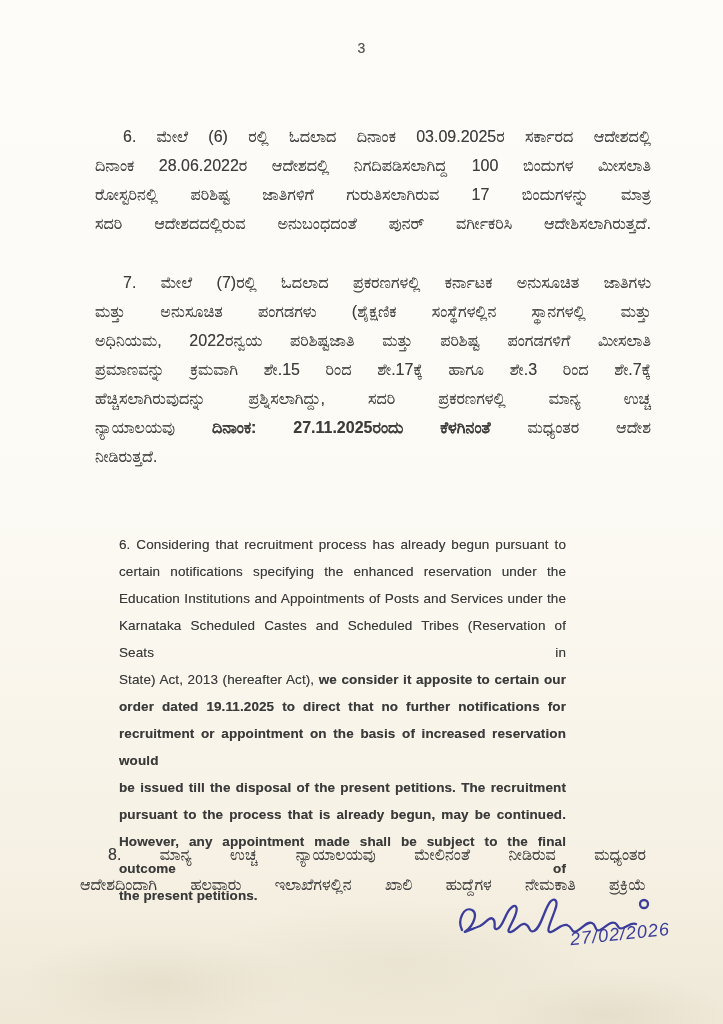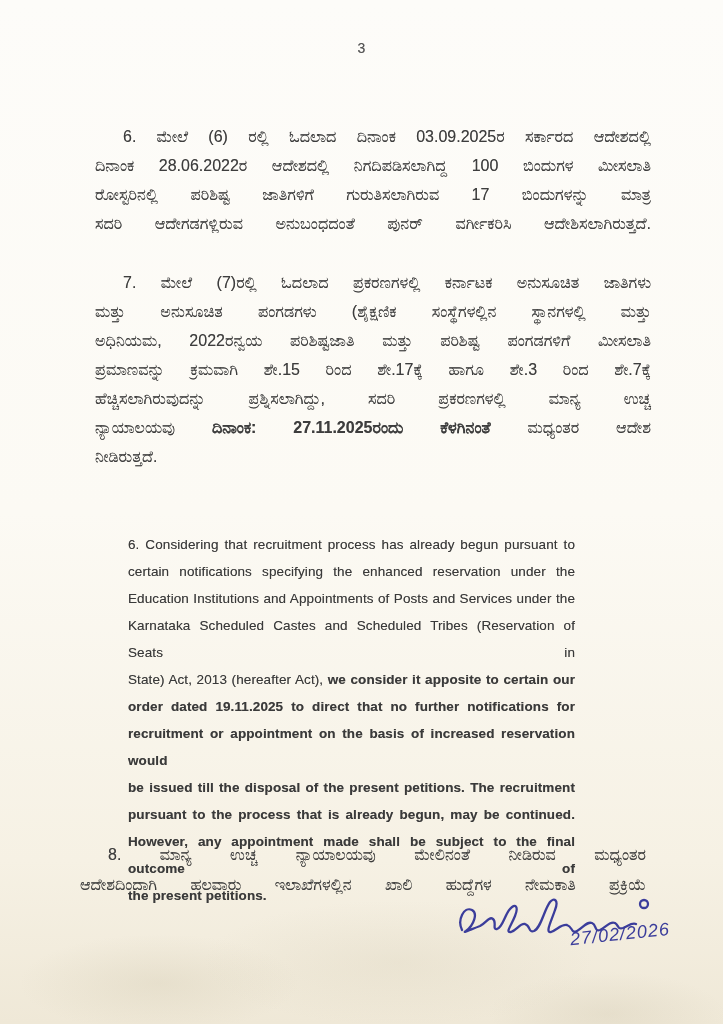--- a/index.html
+++ b/index.html
@@ -18,21 +18,21 @@
     text-shadow:0 0 0.5px rgba(60,60,60,0.5);
   }
   .page-number {
     position:absolute; top:40px; left:0; width:723px;
     text-align:center; font-size:14px; color:#555;
   }
   .para { position:absolute; }
   .kn { font-size:16px; line-height:29px; }
   #para6 { top:122px; left:95px; width:556px; }
   #para7 { top:268px; left:95px; width:556px; }
-  #quote { top:531px; left:128px; width:447px; font-size:13.5px; line-height:27px; color:#3a3a3a; letter-spacing:0.1px; }
+  #quote { top:531px; left:119px; width:447px; font-size:13.5px; line-height:27px; color:#3a3a3a; letter-spacing:0.1px; }
   #para8 { top:840px; left:80px; width:566px; line-height:30px; }
   .tline { text-align:justify; text-align-last:justify; }
   .tline.last { text-align-last:left; }
   .tline.indent { text-indent:28px; }
   .b { font-weight:700; }
   .sig {
     position:absolute; top:886px; left:448px; width:260px; height:90px;
     text-shadow:none;
   }
   .sig svg { position:absolute; top:6px; left:8px; }
@@ -47,21 +47,21 @@
 <body>
 
 <div class="page">
 
   <div class="page-number">3</div>
 
   <div class="para kn" id="para6">
       <div class="tline indent"><span>6. ಮೇಲೆ (6) ರಲ್ಲಿ ಓದಲಾದ ದಿನಾಂಕ 03.09.2025ರ ಸರ್ಕಾರದ ಆದೇಶದಲ್ಲಿ</span></div>
       <div class="tline"><span>ದಿನಾಂಕ 28.06.2022ರ ಆದೇಶದಲ್ಲಿ ನಿಗದಿಪಡಿಸಲಾಗಿದ್ದ 100 ಬಿಂದುಗಳ ಮೀಸಲಾತಿ</span></div>
       <div class="tline"><span>ರೋಸ್ಟರಿನಲ್ಲಿ ಪರಿಶಿಷ್ಟ ಜಾತಿಗಳಿಗೆ ಗುರುತಿಸಲಾಗಿರುವ 17 ಬಿಂದುಗಳನ್ನು ಮಾತ್ರ</span></div>
-      <div class="tline"><span>ಸದರಿ ಆದೇಗಡಗಳ್ಲಿರುವ ಅನುಬಂಧದಂತೆ ಪುನರ್ ವರ್ಗೀಕರಿಸಿ ಆದೇಶಿಸಲಾಗಿರುತ್ತದೆ.</span></div>
+      <div class="tline"><span>ಸದರಿ ಆದೇಶದದಲ್ಲಿರುವ ಅನುಬಂಧದಂತೆ ಪುನರ್ ವರ್ಗೀಕರಿಸಿ ಆದೇಶಿಸಲಾಗಿರುತ್ತದೆ.</span></div>
     </div>
 
   <div class="para kn" id="para7">
       <div class="tline indent"><span>7. ಮೇಲೆ (7)ರಲ್ಲಿ ಓದಲಾದ ಪ್ರಕರಣಗಳಲ್ಲಿ ಕರ್ನಾಟಕ ಅನುಸೂಚಿತ ಜಾತಿಗಳು</span></div>
       <div class="tline"><span>ಮತ್ತು ಅನುಸೂಚಿತ ಪಂಗಡಗಳು (ಶೈಕ್ಷಣಿಕ ಸಂಸ್ಥೆಗಳಲ್ಲಿನ ಸ್ಥಾನಗಳಲ್ಲಿ ಮತ್ತು</span></div>
       <div class="tline"><span>ಅಧಿನಿಯಮ, 2022ರನ್ವಯ ಪರಿಶಿಷ್ಟಜಾತಿ ಮತ್ತು ಪರಿಶಿಷ್ಟ ಪಂಗಡಗಳಿಗೆ ಮೀಸಲಾತಿ</span></div>
       <div class="tline"><span>ಪ್ರಮಾಣವನ್ನು ಕ್ರಮವಾಗಿ ಶೇ.15 ರಿಂದ ಶೇ.17ಕ್ಕೆ ಹಾಗೂ ಶೇ.3 ರಿಂದ ಶೇ.7ಕ್ಕೆ</span></div>
       <div class="tline"><span>ಹೆಚ್ಚಿಸಲಾಗಿರುವುದನ್ನು ಪ್ರಶ್ನಿಸಲಾಗಿದ್ದು,  ಸದರಿ ಪ್ರಕರಣಗಳಲ್ಲಿ ಮಾನ್ಯ ಉಚ್ಚ</span></div>
       <div class="tline"><span>ನ್ಯಾಯಾಲಯವು </span><span class="b">ದಿನಾಂಕ: 27.11.2025ರಂದು ಕೆಳಗಿನಂತೆ</span><span> ಮಧ್ಯಂತರ ಆದೇಶ</span></div>
       <div class="tline last"><span>ನೀಡಿರುತ್ತದೆ.</span></div>

